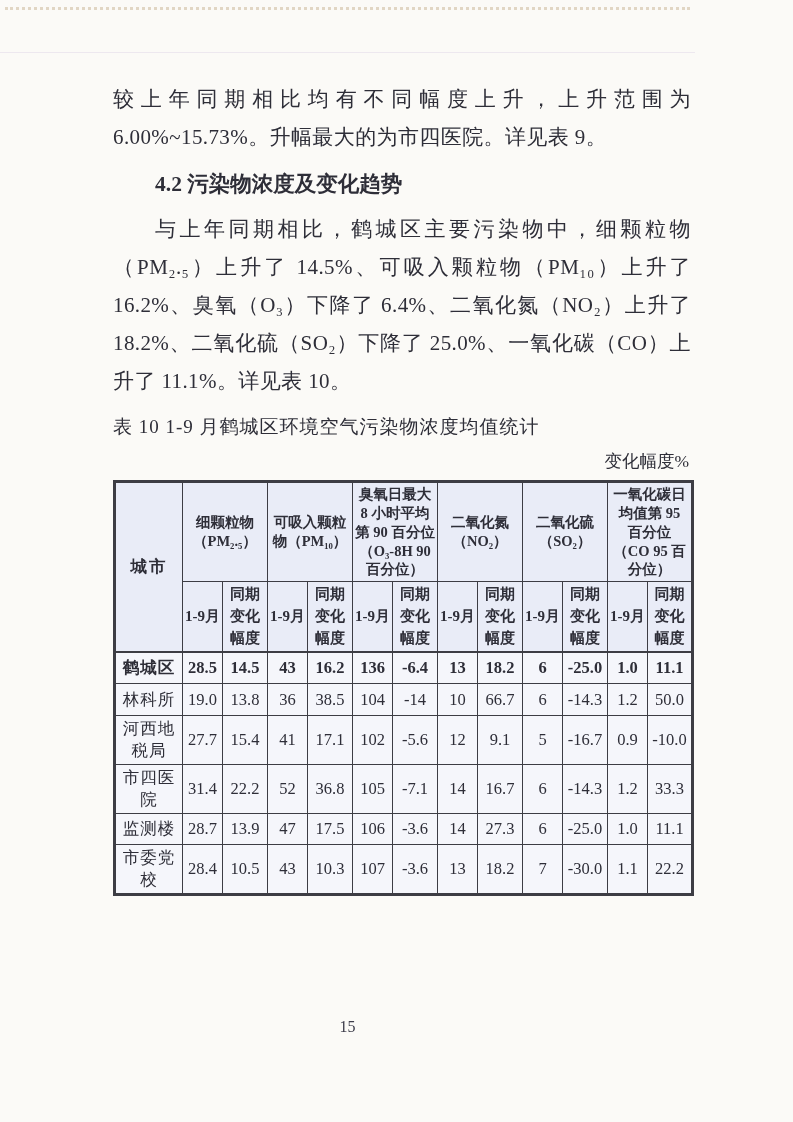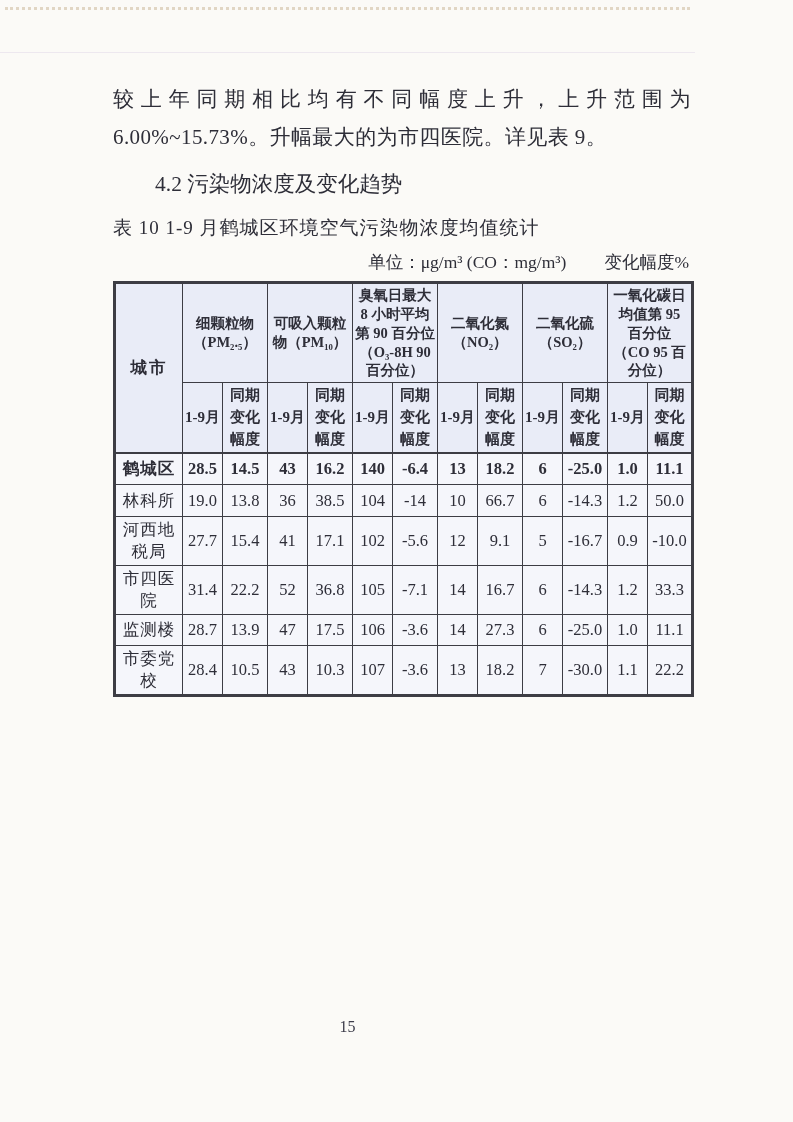--- a/index.html
+++ b/index.html
@@ -40,21 +40,21 @@
     line-height: 38px;
     text-align: justify;
     text-justify: inter-ideograph;
     letter-spacing: 0.4px;
   }
   p.indent { text-indent: 2em; }
   .section-heading {
     margin: 11px 0 9px 0;
     padding-left: 42px;
     font-size: 21.5px;
-    font-weight: normal;
+    font-weight: bold;
     line-height: 34px;
   }
   .table-caption {
     margin-top: 14px;
     text-align: left;
     font-size: 19px;
     letter-spacing: 1px;
   }
   .unit-line {
     display: flex;
@@ -118,25 +118,25 @@
 <div class="page">
   <div class="scan-edge-top"></div>
   <div class="scan-faint-line"></div>
 
   <div class="content">
     <p class="body-text">较上年同期相比均有不同幅度上升，上升范围为 6.00%~15.73%。升幅最大的为市四医院。详见表 9。</p>
 
     <h2 class="section-heading">4.2 污染物浓度及变化趋势</h2>
 
 
+    <p class="body-text indent">与上年同期相比，鹤城区主要污染物中，细颗粒物（PM₂.₅）上升了 14.5%、可吸入颗粒物（PM₁₀）上升了 16.2%、臭氧（O₃）下降了 6.4%、二氧化氮（NO₂）上升了 18.2%、二氧化硫（SO₂）下降了 25.0%、一氧化碳（CO）上升了 11.1%。详见表 10。</p>
 
     <div class="table-caption">表 10  1-9 月鹤城区环境空气污染物浓度均值统计</div>
 
     <div class="unit-line">
-      <span>单位：μg/m³ (CO：mg/m³)</span>
       <span>变化幅度%</span>
     </div>
 
     <table class="data-table">
       <colgroup>
         <col style="width:68px">
         <col style="width:40px">
           <col style="width:45px">
         <col style="width:40px">
           <col style="width:45px">
@@ -174,21 +174,21 @@
             <th class="sub">同期变化幅度</th>
           </tr>
       </thead>
       <tbody id="table-body">
           <tr class="emph">
             <th class="city-cell">鹤城区</th>
             <td>28.5</td>
             <td>14.5</td>
             <td>43</td>
             <td>16.2</td>
-            <td>140</td>
+            <td>136</td>
             <td>-6.4</td>
             <td>13</td>
             <td>18.2</td>
             <td>6</td>
             <td>-25.0</td>
             <td>1.0</td>
             <td>11.1</td>
           </tr>
           <tr>
             <th class="city-cell">林科所</th>

